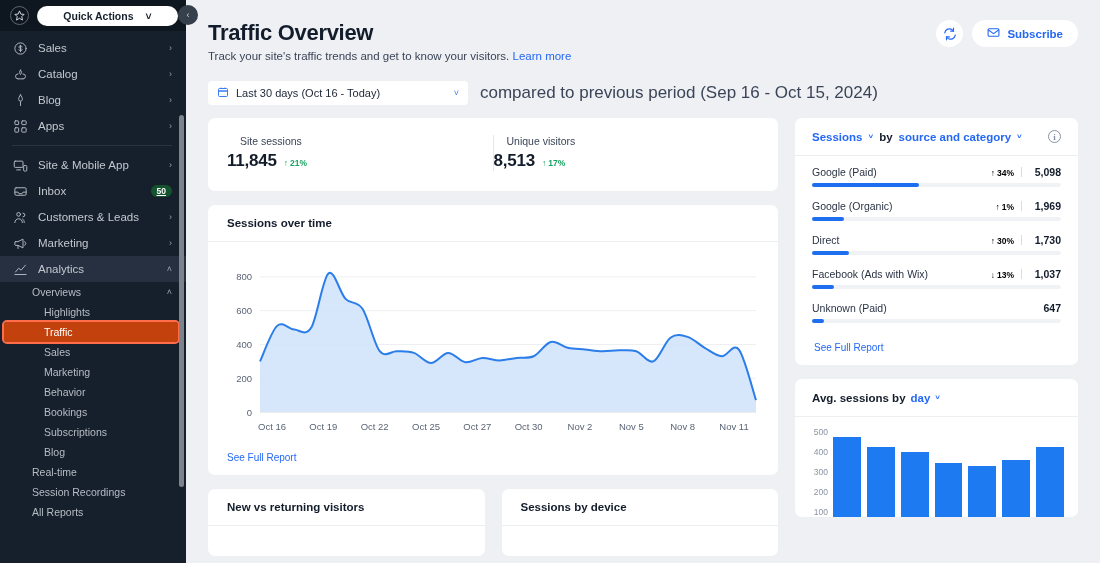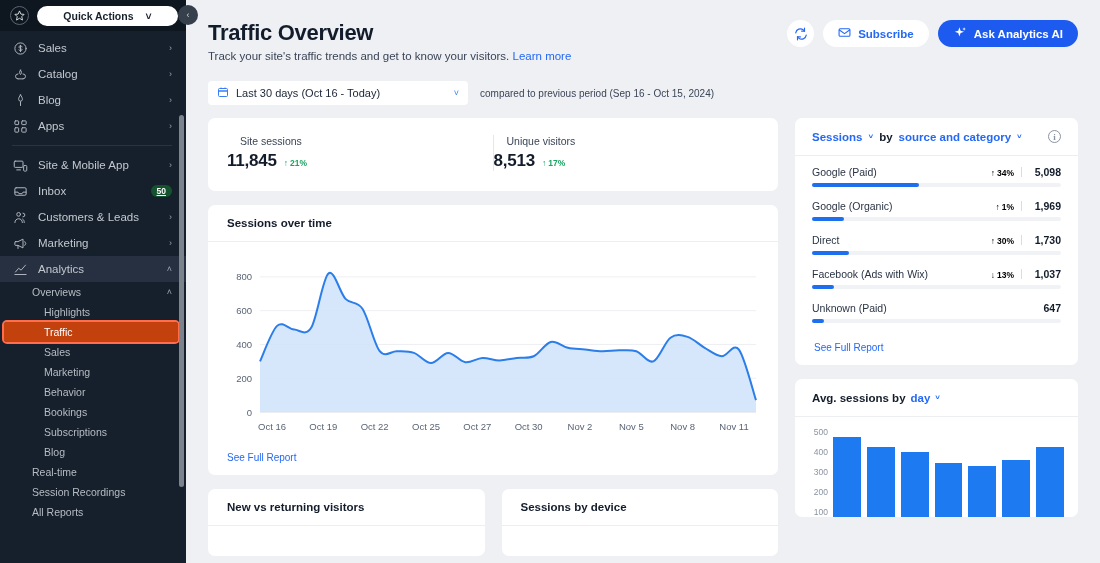--- a/index.html
+++ b/index.html
@@ -108,21 +108,21 @@
     font-size: 11.5px; font-weight: bold; cursor: pointer;
   }
 
   .filter-row { display: flex; align-items: center; gap: 12px; margin-top: 19px; }
   .date-picker {
     width: 260px; height: 24px; background: #fff; border-radius: 4px;
     display: flex; align-items: center; gap: 7px; padding: 0 9px;
     font-size: 11px; color: #1b2436; cursor: pointer;
   }
   .date-picker .val { flex: 1; }
-  .compare-text { font-size: 10px; color: #3b4557; }
+  .compare-text { font-size: 17px; color: #3b4557; }
 
   .grid { display: flex; gap: 17px; margin-top: 13px; }
   .col-left { width: 570px; flex: 0 0 570px; }
   .col-right { flex: 1; }
 
   .card { background: #fff; border-radius: 7px; }
   .card-hd {
     height: 37px; display: flex; align-items: center; padding: 0 19px;
     font-size: 11.5px; font-weight: bold; color: #131c2b;
     border-bottom: 1px solid #eceef2;
@@ -361,29 +361,20 @@
           </svg>
       </div>
       <div class="btn-white">
         <span>
           <svg width="13" height="13" viewBox="0 0 24 24" fill="none" stroke="currentColor" stroke-width="2">
               <rect x="2" y="5" width="20" height="14" rx="2"></rect>
               <path d="M2 7l10 7 10-7"></path>
             </svg>
         </span>
         <span>Subscribe</span>
-      </div>
-      <div class="btn-blue">
-        <span>
-          <svg width="14" height="14" viewBox="0 0 24 24" fill="currentColor">
-              <path d="M11 2l2 6 6 2-6 2-2 6-2-6-6-2 6-2z"></path>
-              <path d="M19 2l.8 2.2L22 5l-2.2.8L19 8l-.8-2.2L16 5l2.2-.8z"></path>
-            </svg>
-        </span>
-        <span>Ask Analytics AI</span>
       </div>
     </div>
 
     <div class="filter-row">
       <div class="date-picker">
         <span>
           <svg width="12" height="12" viewBox="0 0 24 24" fill="none" stroke="#3a7df5" stroke-width="2">
               <rect x="3" y="5" width="18" height="16" rx="2"></rect>
               <path d="M3 10h18" stroke-width="3"></path>
               <path d="M8 3v3M16 3v3"></path>

